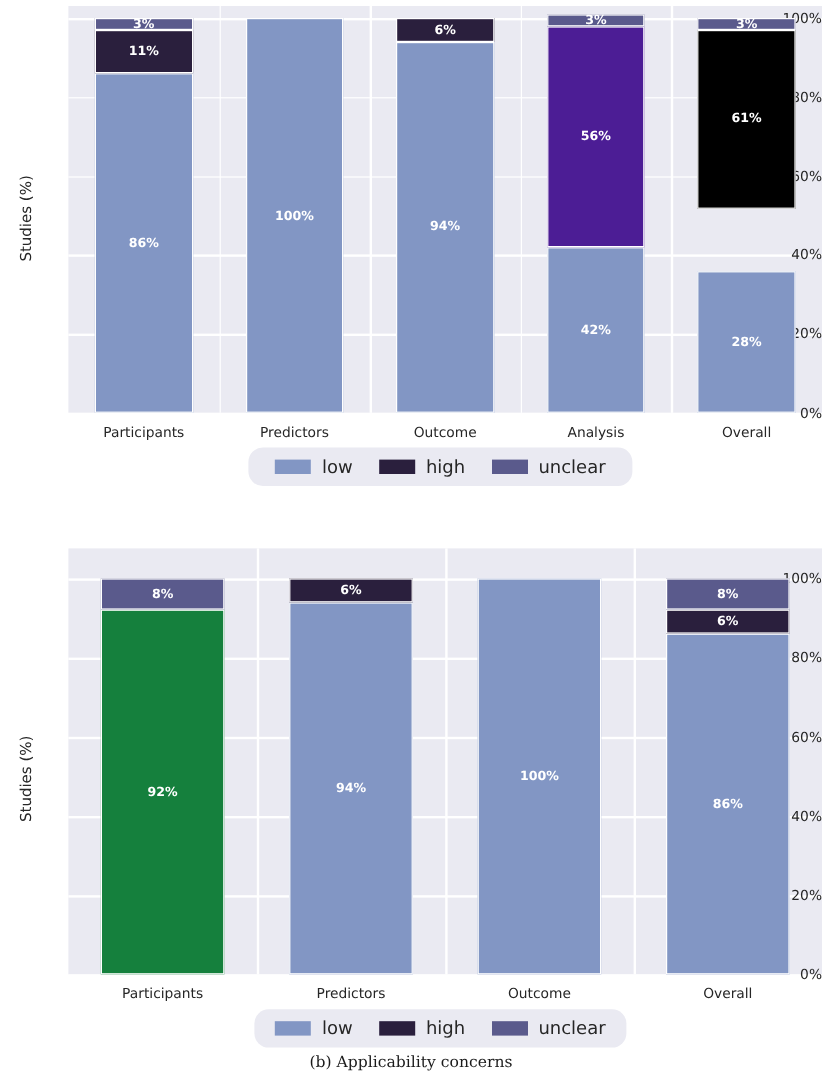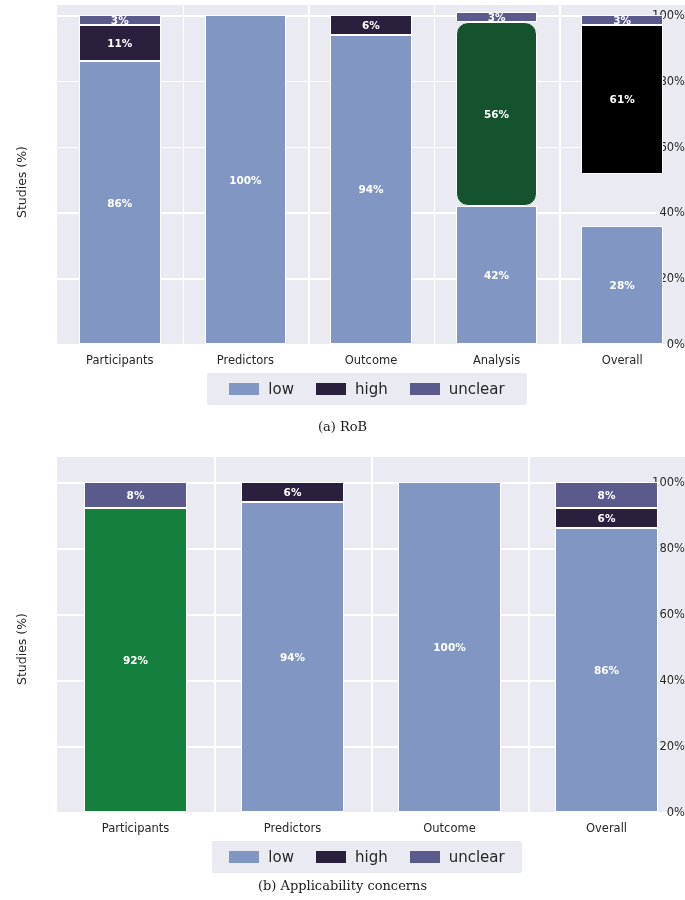--- a/index.html
+++ b/index.html
@@ -87,21 +87,21 @@
     font-weight: bold;
     color: #ffffff;
     pointer-events: none;
     white-space: nowrap;
   }
 
   
   .legend {
     position: absolute;
     background: #eaeaf2;
-    border-radius: 2px;
+    border-radius: 12px;
     display: flex;
     align-items: center;
     justify-content: center;
     gap: 0;
     padding: 0 11px;
     box-sizing: border-box;
   }
   .legend-entry {
     display: flex;
     align-items: center;
@@ -178,21 +178,21 @@
       </div>
       <div class="bar-seg" style="left: 330.18px; width: 81.64px; top: 34.74px; height: 309.26px; background: rgb(130, 150, 196);">
         <span class="seg-label">94%</span>
       </div>
       <div class="bar-seg" style="left: 330.18px; width: 81.64px; top: 15px; height: 19.74px; background: rgb(42, 31, 61);">
         <span class="seg-label">6%</span>
       </div>
       <div class="bar-seg" style="left: 455.78px; width: 81.64px; top: 205.82px; height: 138.18px; background: rgb(130, 150, 196); padding-left: 36px;">
         <span class="seg-label">42%</span>
       </div>
-      <div class="bar-seg" style="left: 455.78px; width: 81.64px; top: 21.58px; height: 184.24px; background: #14532d; border-radius: 12px;">
+      <div class="bar-seg" style="left: 455.78px; width: 81.64px; top: 21.58px; height: 184.24px; background: #4c1d95;">
         <span class="seg-label">56%</span>
       </div>
       <div class="bar-seg" style="left: 455.78px; width: 81.64px; top: 11.71px; height: 9.87px; background: rgb(90, 90, 140);">
         <span class="seg-label">3%</span>
       </div>
       <div class="bar-seg" style="left: 581.38px; width: 81.64px; top: 225.56px; height: 118.44px; background: rgb(130, 150, 196);">
         <span class="seg-label">28%</span>
       </div>
       <div class="bar-seg" style="left: 581.38px; width: 81.64px; top: 24.87px; height: 149px; background: #000000;">
         <span class="seg-label">61%</span>
@@ -208,21 +208,20 @@
       </div>
       <div class="legend-entry">
         <span class="legend-swatch" style="background: rgb(42, 31, 61);"></span>
         <span class="legend-text">high</span>
       </div>
       <div class="legend-entry">
         <span class="legend-swatch" style="background: rgb(90, 90, 140);"></span>
         <span class="legend-text">unclear</span>
       </div>
     </div>
-  <div class="caption" id="caption-a" style="top: 419px;">(a)  RoB</div>
 </div>
 
 <div class="figure b">
   <div class="axes" id="axes-b" style="left: 57px; top: 7px; width: 628px; height: 355px;">
       <div class="gridline-h" style="top: 355px;"></div>
       <div class="gridline-h" style="top: 289px;"></div>
       <div class="gridline-h" style="top: 223px;"></div>
       <div class="gridline-h" style="top: 157px;"></div>
       <div class="gridline-h" style="top: 91px;"></div>
       <div class="gridline-h" style="top: 25px;"></div>

